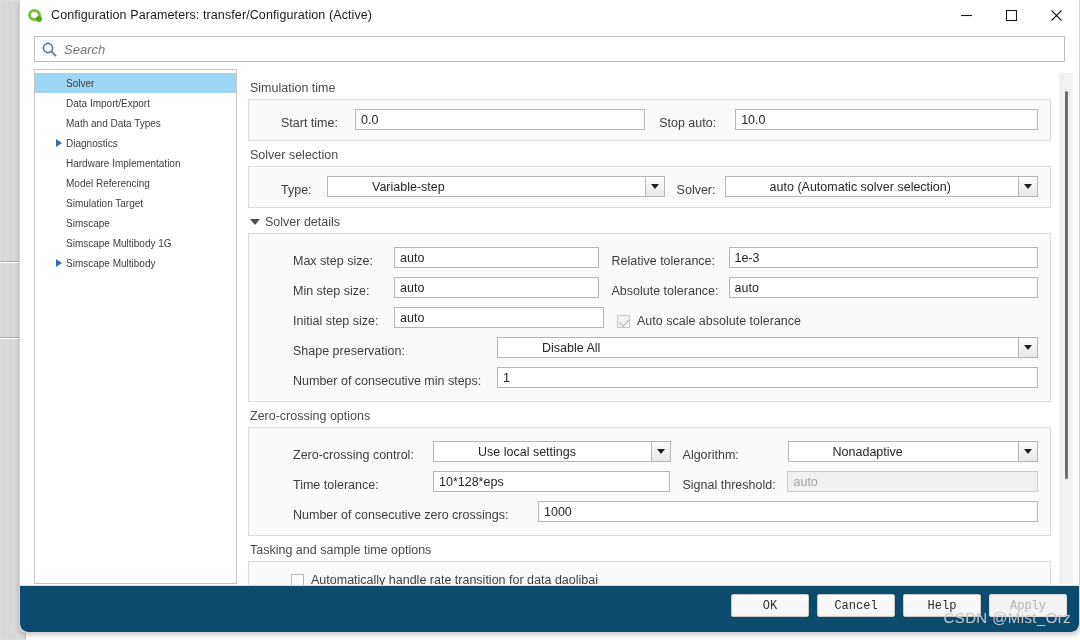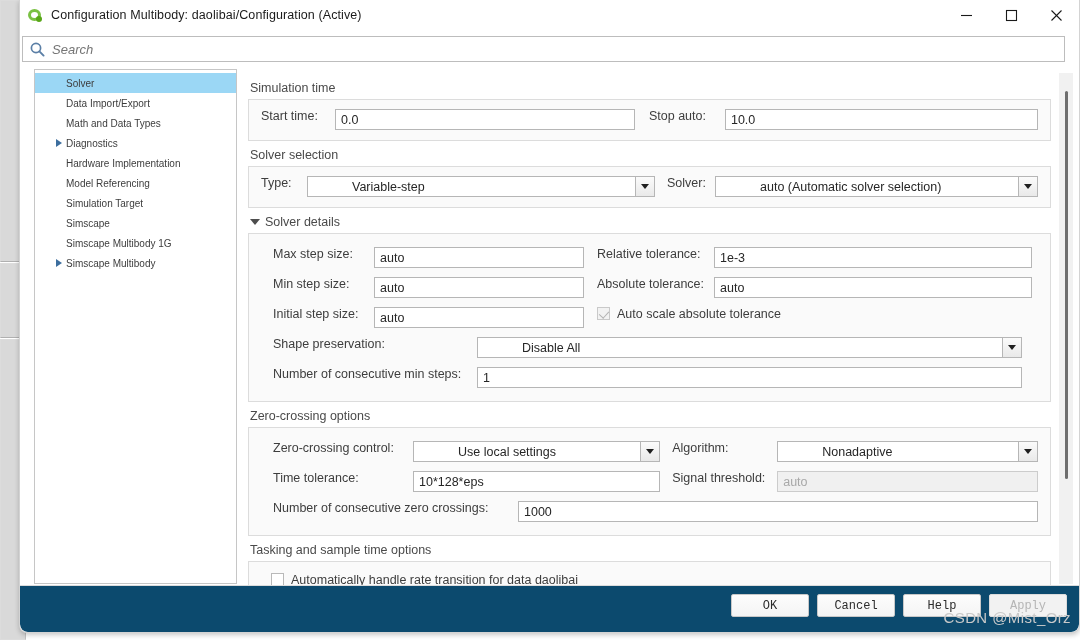--- a/index.html
+++ b/index.html
@@ -66,21 +66,21 @@
     display: flex; align-items: stretch;
   }
   .win-btn {
     width: 45px; display: flex; align-items: center; justify-content: center;
     cursor: default;
   }
   .win-btn svg { display: block; }
 
   
   .search-row {
-    padding: 5px 14px 7px 2px;
+    padding: 5px 14px 7px 14px;
     background: #ffffff;
   }
   .search-box {
     height: 26px;
     border: 1px solid #bdbdbd;
     background: #ffffff;
     display: flex; align-items: center;
     padding-left: 6px;
   }
   .search-icon { width: 17px; height: 17px; flex: 0 0 auto; margin-right: 6px; }
@@ -151,21 +151,21 @@
   }
 
   .panel {
     border: 1px solid #dcdcdc;
     background: #fafafa;
     padding: 9px 12px 10px 12px;
     margin-bottom: 3px;
   }
   .panel.tall { padding: 13px 12px 13px 12px; }
 
-  .row { display: flex; align-items: flex-start; margin-bottom: 9px; }
+  .row { display: flex; align-items: flex-end; margin-bottom: 9px; margin-left: 20px; }
   .row:last-child { margin-bottom: 0; }
 
   .lbl {
     font-size: 12.5px; color: #3d3d3d; white-space: nowrap;
     flex: 0 0 auto;
   }
   .txt {
     border: 1px solid #b6b6b6; background: #ffffff;
     height: 21px; font-size: 12.5px; color: #262626;
     font-family: "Liberation Sans", sans-serif;
@@ -257,21 +257,21 @@
   <div class="panel p3"></div>
 </div>
 
 <div class="dialog">
 
   <div class="titlebar">
     <div class="app-icon">
       <div class="ring"></div>
         <div class="dot"></div>
     </div>
-    <div class="title-text">Configuration Multibody: daolibai/Configuration (Active)</div>
+    <div class="title-text">Configuration Parameters: transfer/Configuration (Active)</div>
     <div class="win-btns">
       <div class="win-btn">
         <svg width="13" height="13" viewBox="0 0 13 13">
             <line x1="1" y1="6.5" x2="12" y2="6.5" stroke="#1a1a1a" stroke-width="1.1"></line>
           </svg>
       </div>
       <div class="win-btn">
         <svg width="13" height="13" viewBox="0 0 13 13">
             <rect x="1.5" y="1.5" width="10" height="10" fill="none" stroke="#1a1a1a" stroke-width="1.1"></rect>
           </svg>

